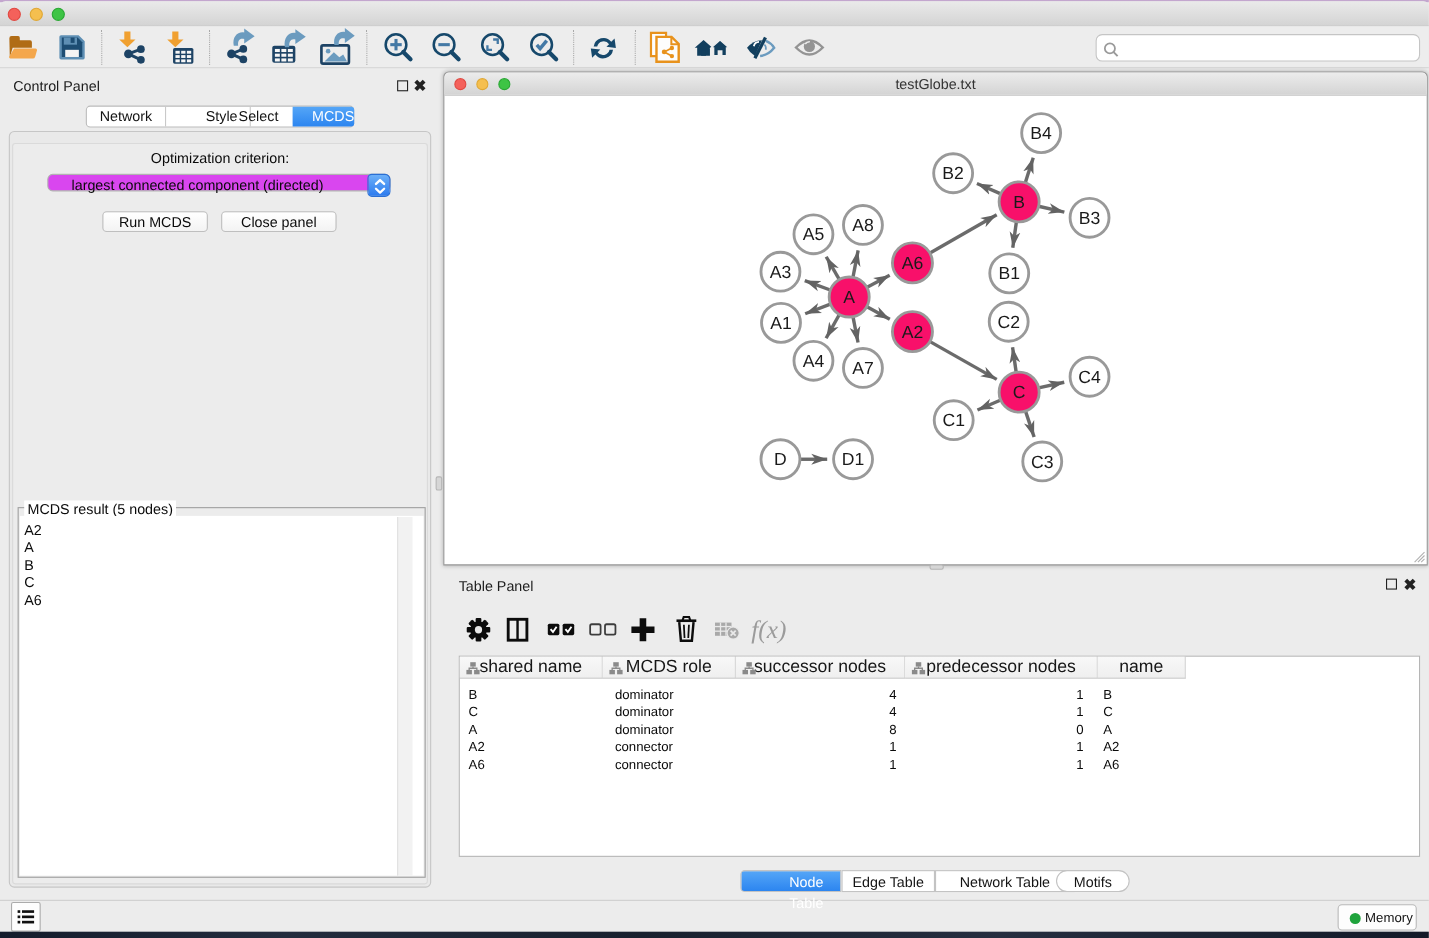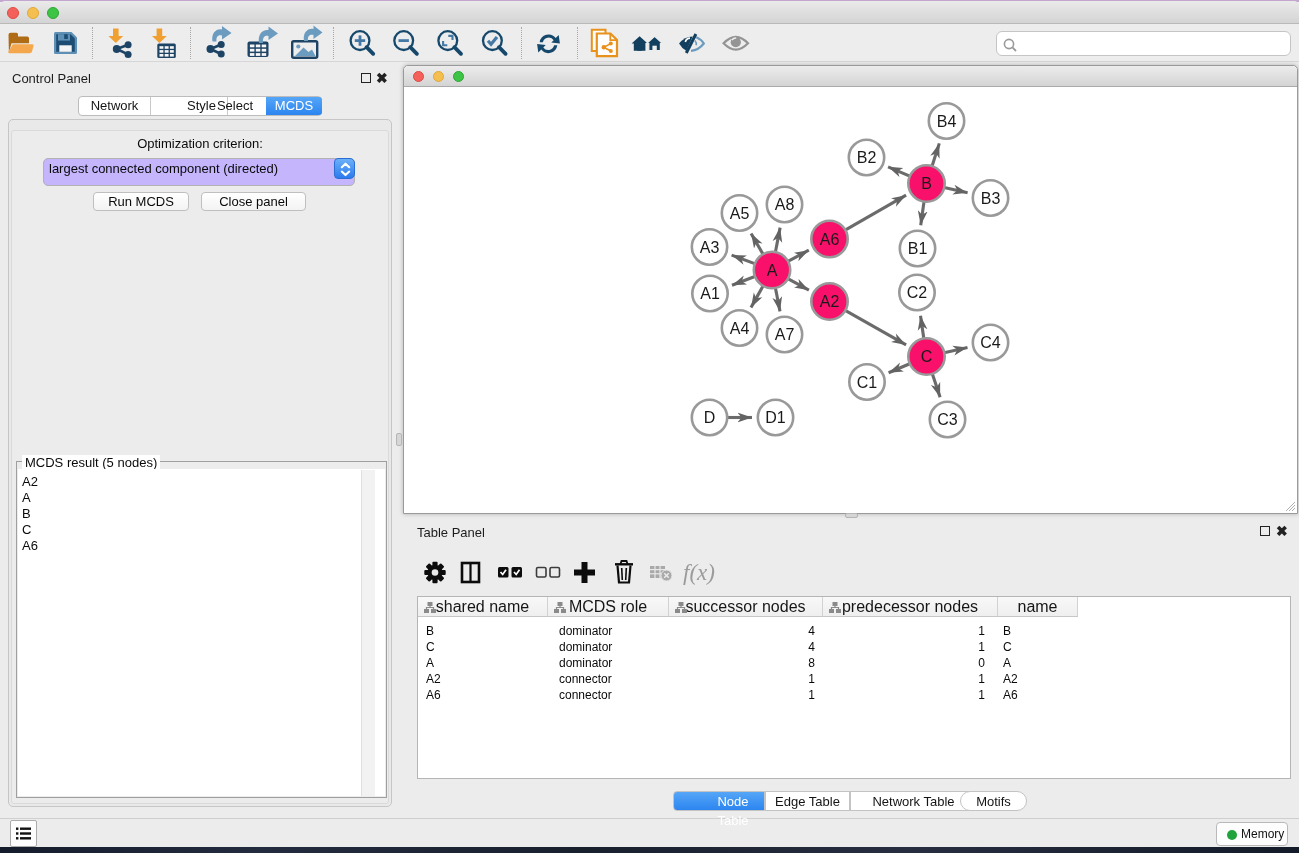--- a/index.html
+++ b/index.html
@@ -12,25 +12,25 @@
 #titlebar .tl{position:absolute;top:6px;width:12px;height:12px;border-radius:50%;}
 #apptitle{left:0;top:5px;width:1299px;text-align:center;font-size:13px;color:#3e3e3e;}
 #toolbar{left:0;top:24px;width:1299px;height:38px;background:#ededed;border-bottom:1px solid #d6d6d6;}
 .vsep{position:absolute;top:3px;height:32px;width:0;border-left:1px dotted #a9a9a9;}
 #search{left:996px;top:7px;width:295px;height:25px;background:#fff;border:1px solid #c5c5c5;border-radius:6px;}
 
 #cp-title{left:12px;top:71px;font-size:13px;color:#1c1c1c;}
 .winbtn{position:absolute;font-size:12px;color:#222;}
 #tabbar{left:78px;top:96px;width:244px;height:20px;background:#fff;border:1px solid #bcbcbc;border-radius:4px;}
 .tabseg{position:absolute;top:0;height:18px;font-size:13px;color:#141414;text-align:center;line-height:18px;}
-#tab-mcds{background:linear-gradient(#55a6f7,#2c85f0);color:#fff;border-radius:0 3px 3px 0;}
+#tab-mcds{background:linear-gradient(#55a6f7,#2c85f0);color:#fff;border-radius:0 3px 3px 0;text-align:right;}
 #cp-box{left:8px;top:119px;width:384px;height:688px;background:#e9e9e9;border:1px solid #c6c6c6;border-radius:5px;}
 #cp-inner{left:11px;top:130px;width:378px;height:674px;background:#ececec;border:1px solid #dadada;border-radius:3px;}
 #optlabel{left:0px;top:136px;width:400px;text-align:center;font-size:13px;color:#0a0a0a;}
-#dropdown{left:43px;top:158px;width:312px;height:28px;background:#c4b5fd;border:1px solid #b2b2b2;border-radius:5px;font-size:13px;color:#0a0a0a;line-height:19px;padding-left:5px;}
+#dropdown{left:43px;top:158px;width:312px;height:16px;background:#d946ef;border:1px solid #b2b2b2;border-radius:5px;font-size:13px;color:#0a0a0a;line-height:19px;padding-left:21px;}
 #stepper{left:334px;top:158px;width:21px;height:21px;border-radius:4px 5px 5px 4px;
  background:linear-gradient(#6cb0f8,#2c7bef);border:1px solid #2a6fd4;}
 .btn{position:absolute;background:linear-gradient(#ffffff,#f3f3f3);border:1px solid #bfbfbf;border-radius:4px;font-size:13px;color:#0a0a0a;text-align:center;}
 #fieldset{left:16px;top:461px;width:371px;height:337px;border:1px solid #9f9f9f;}
 #legend{left:22px;top:455px;background:#ffffff;font-size:13px;color:#0a0a0a;padding:0 3px;}
 #mlist{left:18px;top:469px;width:367px;height:327px;background:#fff;font-size:13px;color:#0a0a0a;}
 #mscroll{left:361px;top:470px;width:14px;height:326px;background:#f2f2f2;border-left:1px solid #e0e0e0;}
 .mitem{position:absolute;left:4px;font-size:13px;}
 
 #statusbar{left:0;top:818px;width:1299px;height:29px;background:#ececec;border-top:1px solid #cfcfcf;}
@@ -280,20 +280,21 @@
     </svg>
  <span style="position:absolute;left:24px;top:4px;">Memory</span>
 </div>
 <div class="abs" id="bottomstrip"></div>
 
 <div class="abs" id="netwin">
  <div class="abs" id="nettitle">
   <div class="tl" style="left:9px;background:#f4615b;border:1px solid #e14942;"></div>
   <div class="tl" style="left:29px;background:#f5bf4f;border:1px solid #e0a835;"></div>
   <div class="tl" style="left:49px;background:#3ec445;border:1px solid #2aa834;"></div>
+  <div class="abs" id="netname">testGlobe.txt</div>
  </div>
  <svg id="grip" width="12" height="12" style="right:1px;bottom:1px;">
   <g stroke="#b0b0b0" stroke-width="1">
         <line x1="2" y1="11" x2="11" y2="2"></line>
         <line x1="5" y1="11" x2="11" y2="5"></line>
         <line x1="8" y1="11" x2="11" y2="8"></line>
       </g>
  </svg>
  <svg id="graph" width="893" height="426" style="left:0;top:22px;">
   <defs>

